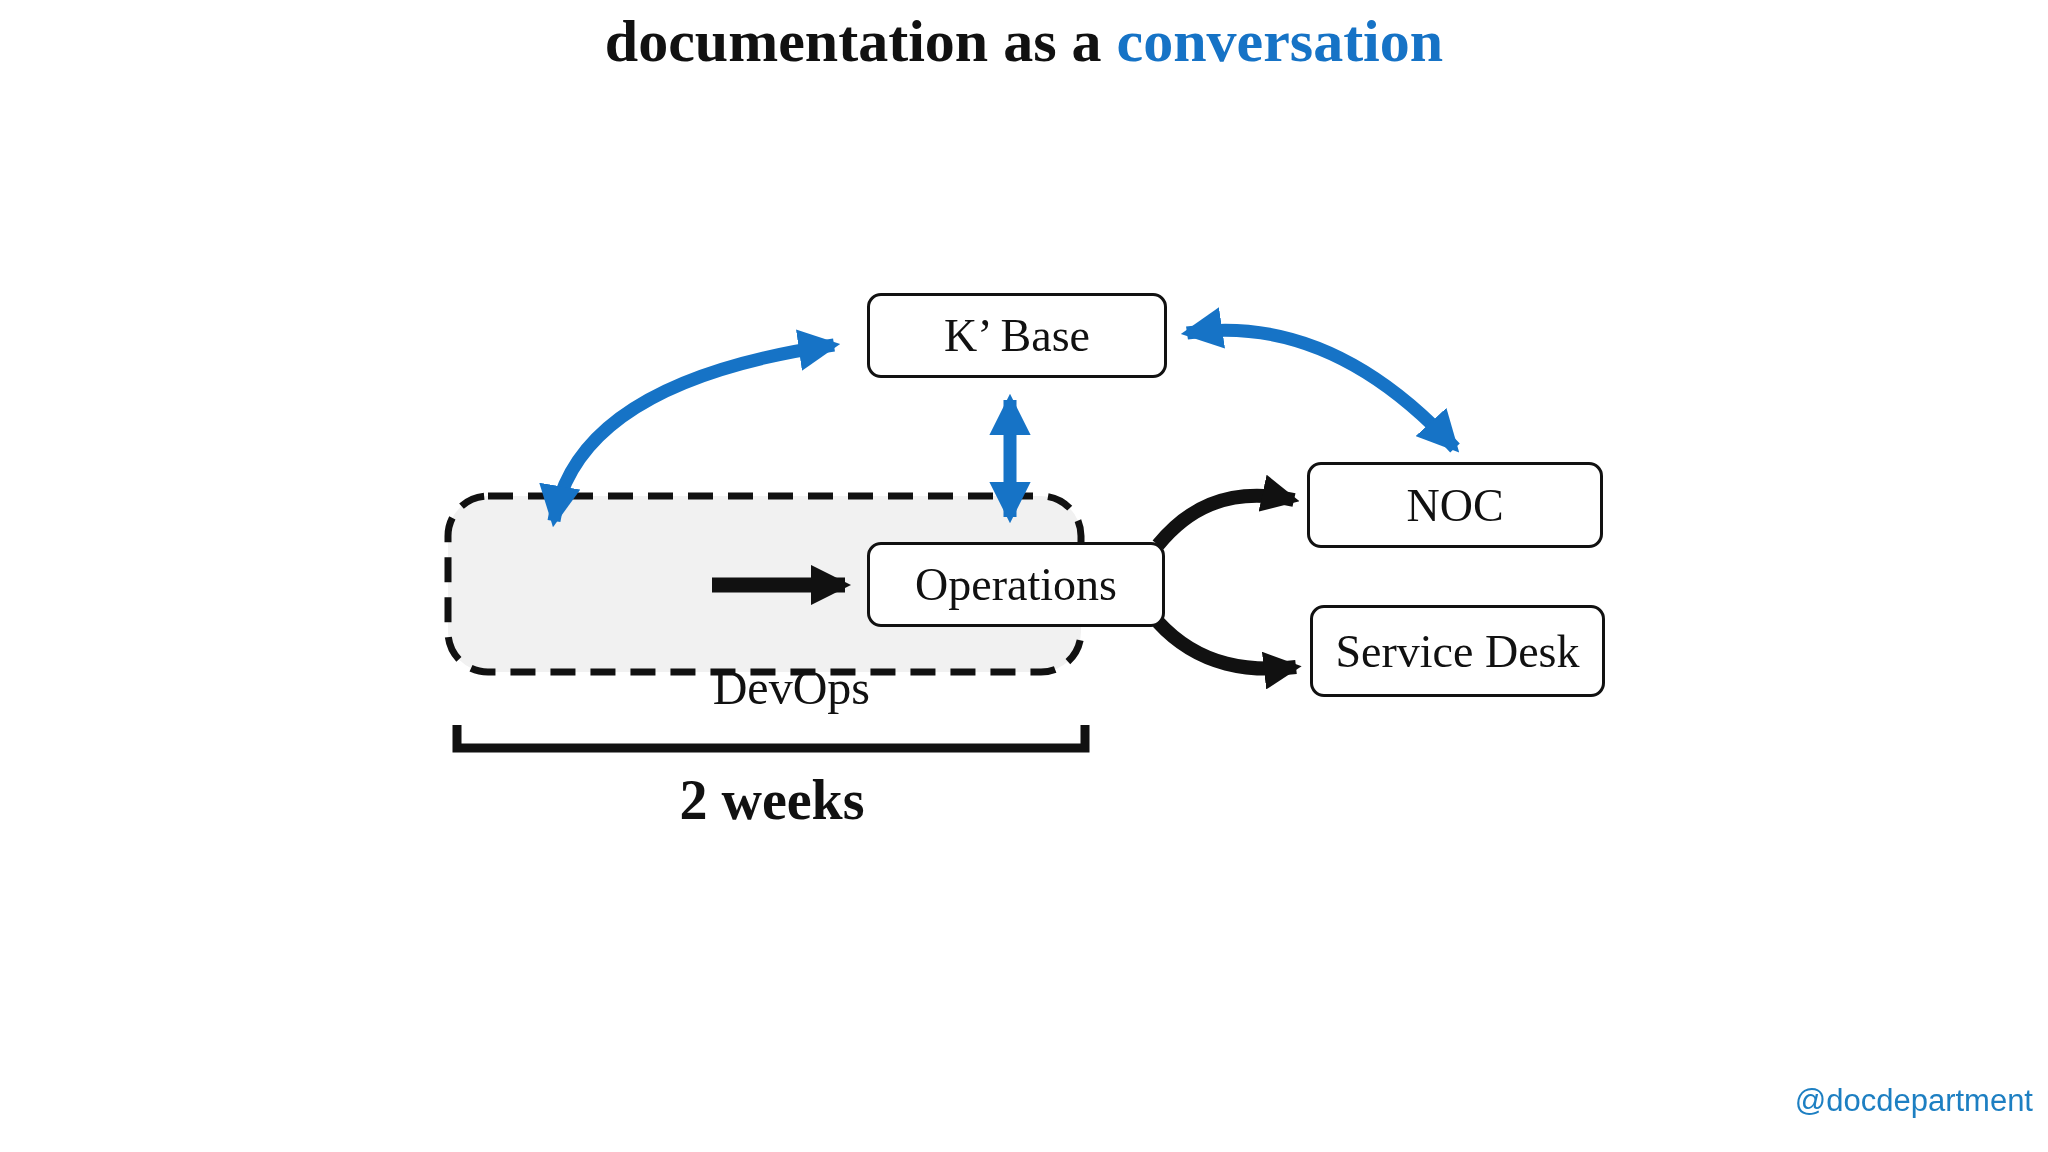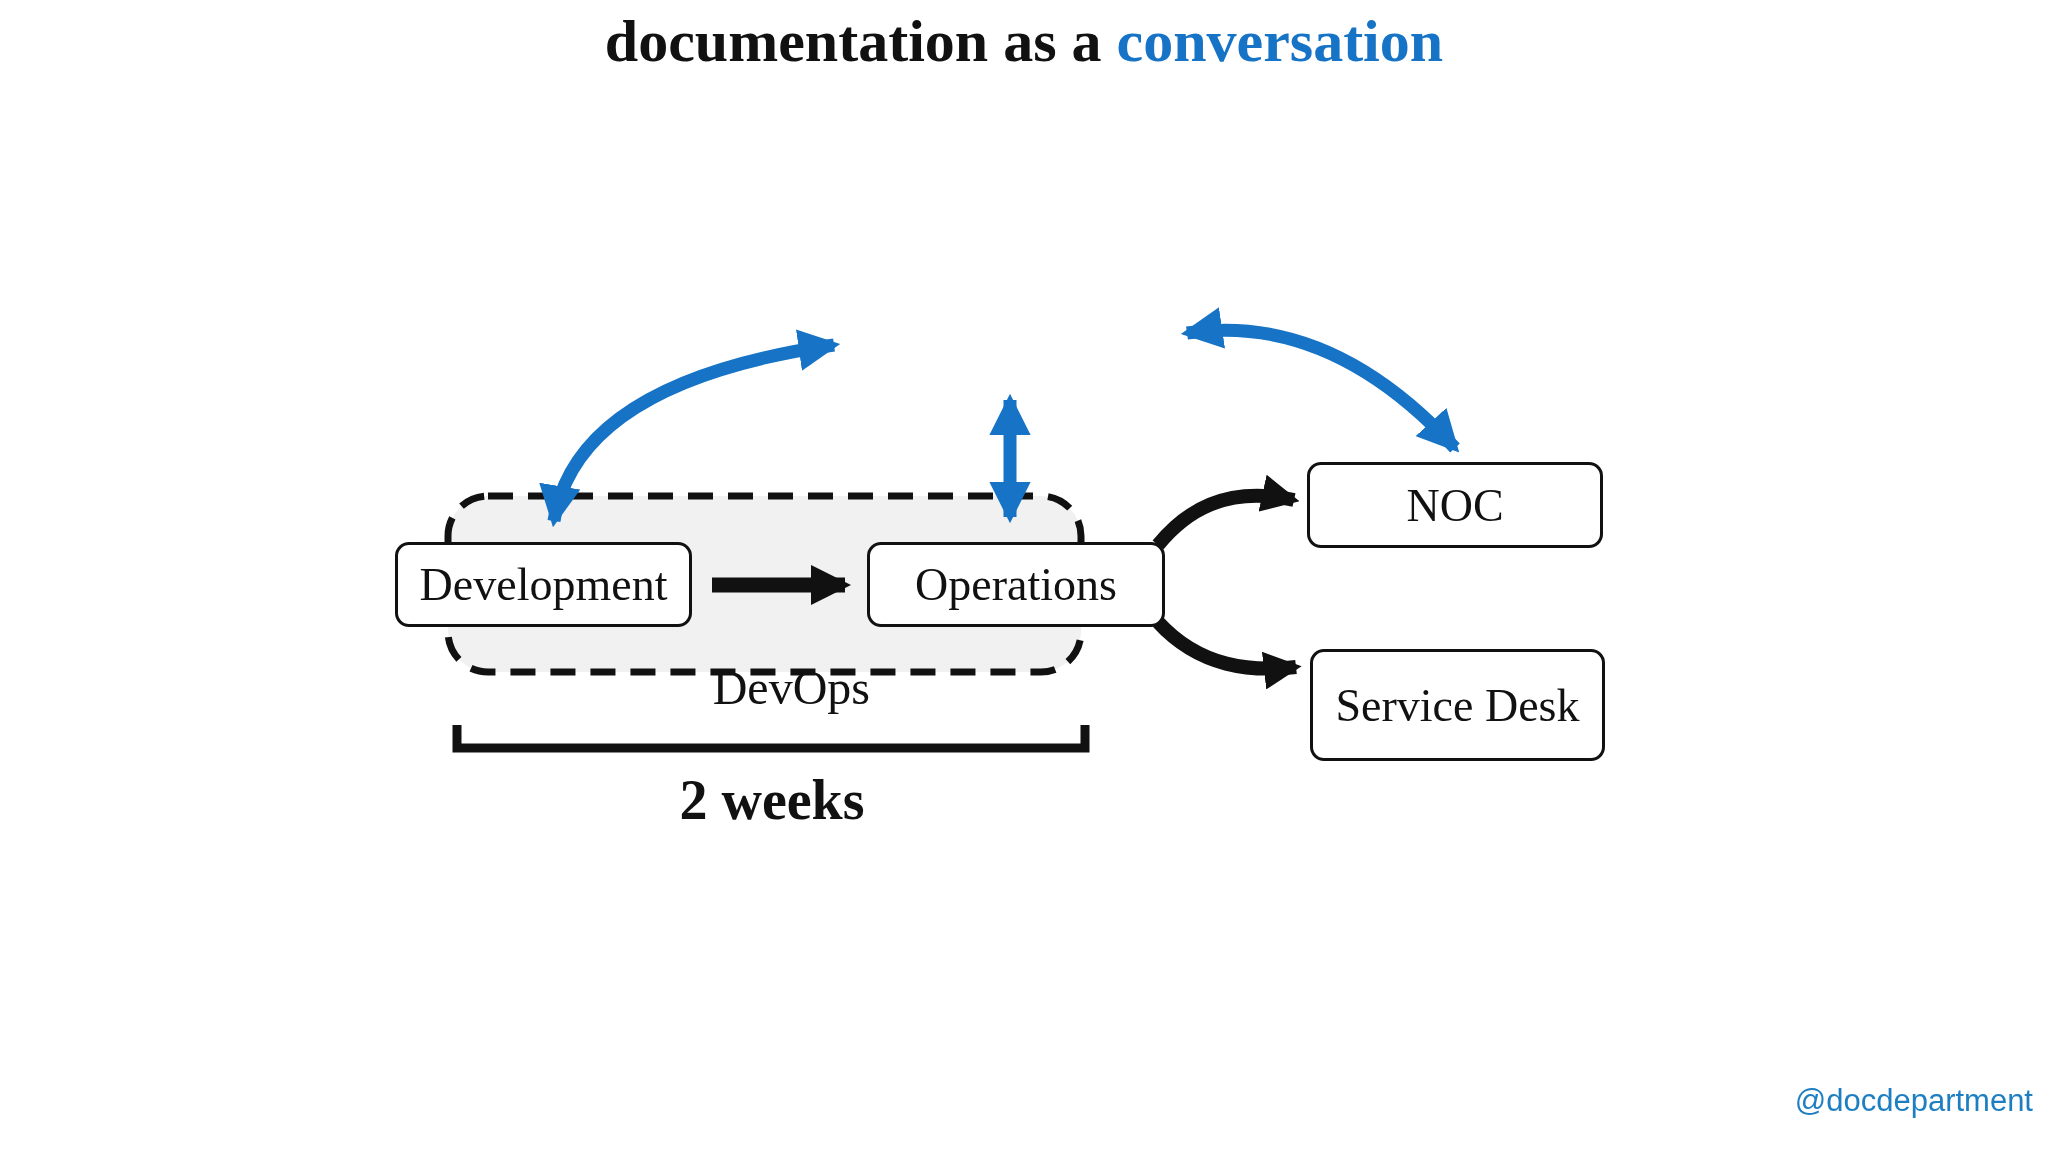--- a/index.html
+++ b/index.html
@@ -39,21 +39,21 @@
     border:3px solid var(--ink-black);
     border-radius:14px;
     display:flex;align-items:center;justify-content:center;
     font-size:46px;color:var(--ink-black);
     white-space:nowrap;
   }
   .node-kbase{left:867px;top:293px;width:300px;height:85px;}
   .node-development{left:395px;top:542px;width:297px;height:85px;}
   .node-operations{left:867px;top:542px;width:298px;height:85px;}
   .node-noc{left:1307px;top:462px;width:296px;height:86px;}
-  .node-service-desk{left:1310px;top:605px;width:295px;height:112px;margin-top:44px;}
+  .node-service-desk{left:1310px;top:605px;width:295px;height:92px;}
   .devops-label{
     position:absolute;left:690px;top:620px;width:180px;
     text-align:right;font-size:48px;color:var(--ink-black);
     white-space:nowrap;
     margin-top:40px;
   }
   .duration-label{
     position:absolute;left:572px;top:768px;width:400px;
     text-align:center;font-size:56px;font-weight:bold;color:var(--ink-black);
     white-space:nowrap;
@@ -92,24 +92,24 @@
 
     <path class="edge-black" d="M1158,622 C1200,668 1252,672 1296,667" stroke-width="14" marker-end="url(#ah-black)"></path>
 
     <path class="edge-blue" d="M554,521 Q577,382 834,345" stroke-width="13" marker-start="url(#ah-blue)" marker-end="url(#ah-blue)"></path>
 
     <path class="edge-blue" d="M1010,400 L1010,517" stroke-width="13" marker-start="url(#ah-blue)" marker-end="url(#ah-blue)"></path>
 
     <path class="edge-blue" d="M1187,333 Q1330,312 1455,448" stroke-width="13" marker-start="url(#ah-blue)" marker-end="url(#ah-blue)"></path>
   </svg>
 
+  <div class="node node-kbase">
+    <span>K’ Base</span>
+  </div>
 
-  <div class="node node-development">
-    <span>Development</span>
-  </div>
 
   <div class="node node-noc">
     <span>NOC</span>
   </div>
 
   <div class="node node-operations">
     <span>Operations</span>
   </div>
 
   <div class="node node-service-desk">

